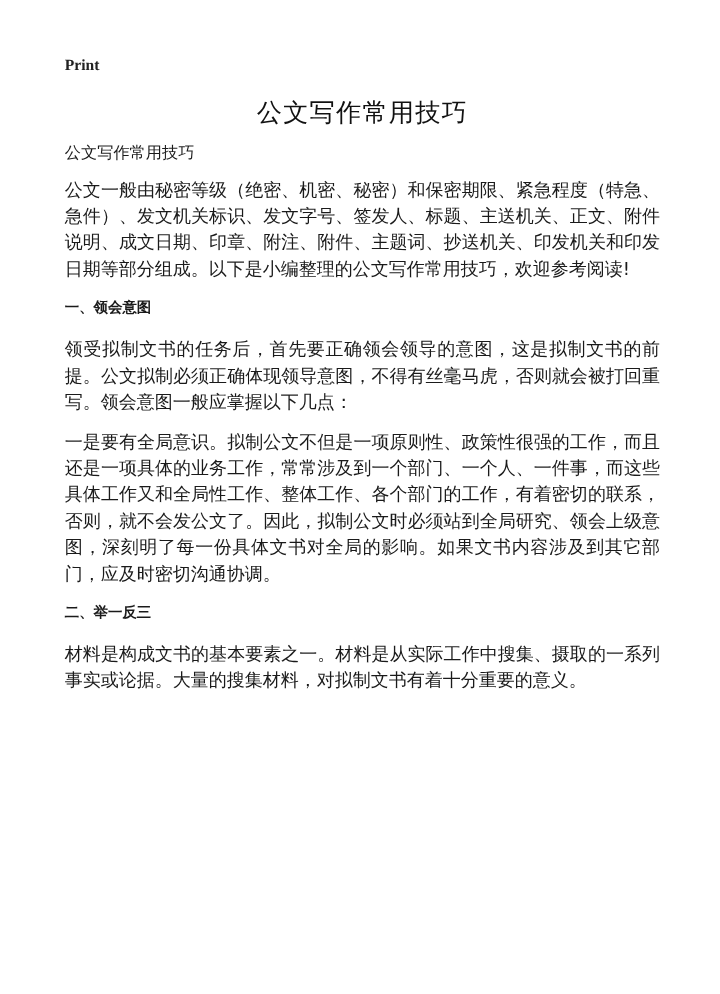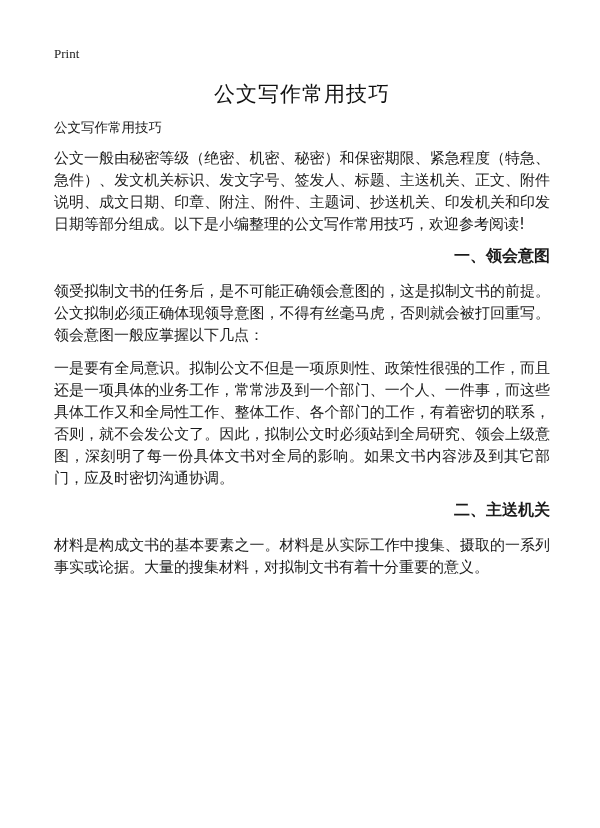--- a/index.html
+++ b/index.html
@@ -5,50 +5,50 @@
   html, body { margin: 0; padding: 0; background: #ffffff; }
   body {
     width: 600px; height: 828px; overflow: hidden; position: relative;
     color: #1a1a1a;
     font-family: "DejaVu Sans", "Liberation Sans", sans-serif;
   }
   .page { position: absolute; left: 54px; top: 0; width: 496px; }
   .print-label {
     position: absolute; left: 0; top: 46px;
     font-family: "Liberation Serif", "DejaVu Serif", serif;
-    font-size: 13px; color: #222;
+    font-size: 13px; color: #222; font-weight: bold;
   }
   .doc-title {
     position: absolute; left: 0; top: 80px; width: 496px;
     text-align: center; font-size: 21px; color: #111; margin: 0; font-weight: normal;
     letter-spacing: 1px;
   }
   .doc-subtitle {
     position: absolute; left: 0; top: 119px; font-size: 13.5px; margin: 0;
   }
   .content { position: absolute; left: 0; top: 147px; width: 496px; }
   .para {
     font-size: 15px; line-height: 22px; margin: 0 0 11px 0;
     text-align: justify; word-break: break-all;
   }
   .section-heading {
-    font-size: 16px; font-weight: bold; margin: 4px 0 14px 0; line-height: 20px; text-align: right;
+    font-size: 12px; font-weight: bold; margin: 4px 0 14px 0; line-height: 20px;
   }
 </style>
 </head>
 <body>
 
 <div class="page">
   <div class="print-label">Print</div>
   <h1 class="doc-title">公文写作常用技巧</h1>
   <p class="doc-subtitle">公文写作常用技巧</p>
 
   <div class="content">
     <p class="para">公文一般由秘密等级（绝密、机密、秘密）和保密期限、紧急程度（特急、急件）、发文机关标识、发文字号、签发人、标题、主送机关、正文、附件说明、成文日期、印章、附注、附件、主题词、抄送机关、印发机关和印发日期等部分组成。以下是小编整理的公文写作常用技巧，欢迎参考阅读!</p>
 
     <div class="section-heading">一、领会意图</div>
-    <p class="para">领受拟制文书的任务后，是不可能正确领会意图的，这是拟制文书的前提。公文拟制必须正确体现领导意图，不得有丝毫马虎，否则就会被打回重写。领会意图一般应掌握以下几点：</p>
+    <p class="para">领受拟制文书的任务后，首先要正确领会领导的意图，这是拟制文书的前提。公文拟制必须正确体现领导意图，不得有丝毫马虎，否则就会被打回重写。领会意图一般应掌握以下几点：</p>
     <p class="para">一是要有全局意识。拟制公文不但是一项原则性、政策性很强的工作，而且还是一项具体的业务工作，常常涉及到一个部门、一个人、一件事，而这些具体工作又和全局性工作、整体工作、各个部门的工作，有着密切的联系，否则，就不会发公文了。因此，拟制公文时必须站到全局研究、领会上级意图，深刻明了每一份具体文书对全局的影响。如果文书内容涉及到其它部门，应及时密切沟通协调。</p>
 
-    <div class="section-heading">二、主送机关</div>
+    <div class="section-heading">二、举一反三</div>
     <p class="para">材料是构成文书的基本要素之一。材料是从实际工作中搜集、摄取的一系列事实或论据。大量的搜集材料，对拟制文书有着十分重要的意义。</p>
   </div>
 </div>
 
 </body></html>

